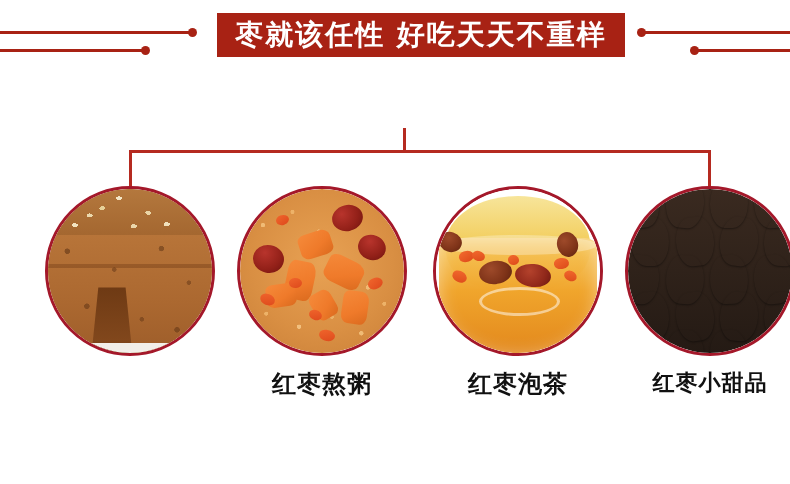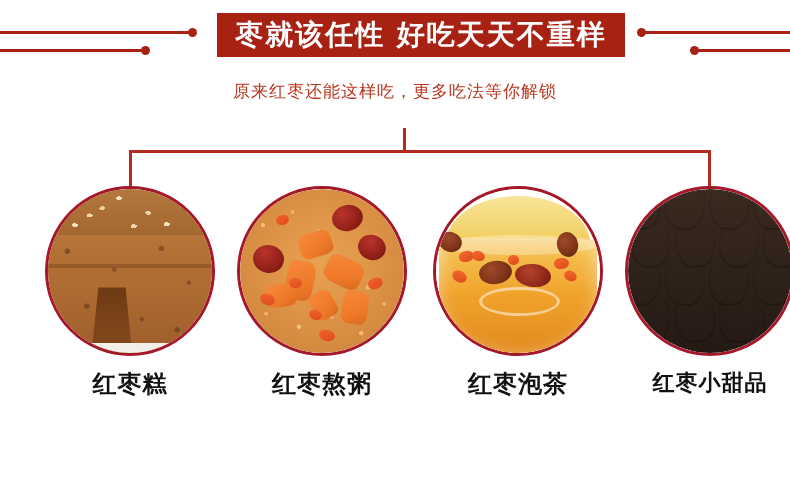--- a/index.html
+++ b/index.html
@@ -319,40 +319,38 @@
 
   <div class="deco-line dl-right-top"></div>
   <div class="deco-dot  dd-right-top"></div>
   <div class="deco-line dl-right-bot"></div>
   <div class="deco-dot  dd-right-bot"></div>
 
   <div class="banner">
     <span class="banner-text">枣就该任性  好吃天天不重样</span>
   </div>
 
-  <div class="subtitle">原来红枣还能这样吃，更多吃法等你解锁</div>
 
   <div class="bracket-v bv-stem"></div>
   <div class="bracket-h"></div>
   <div class="bracket-v bv-left"></div>
   <div class="bracket-v bv-right"></div>
 
   <div class="item item-1">
     <div class="circle">
       <div class="circle-inner">
         <div class="cake-bg"></div>
         <div class="cake-crumb"></div>
         <div class="cake-top"></div>
         <div class="cake-seeds"></div>
         <div class="cake-slice-line"></div>
         <div class="cake-wedge"></div>
         <div class="cake-plate"></div>
       </div>
     </div>
-    <div class="item-label">红枣糕</div>
   </div>
 
   <div class="item item-3">
     <div class="circle">
       <div class="circle-inner">
         <div class="tea-bg"></div>
         <div class="tea-liquid-top"></div>
         <div class="tea-glass"></div>
         <div class="tea-rim"></div>
         <div class="tea-date td3"></div>

